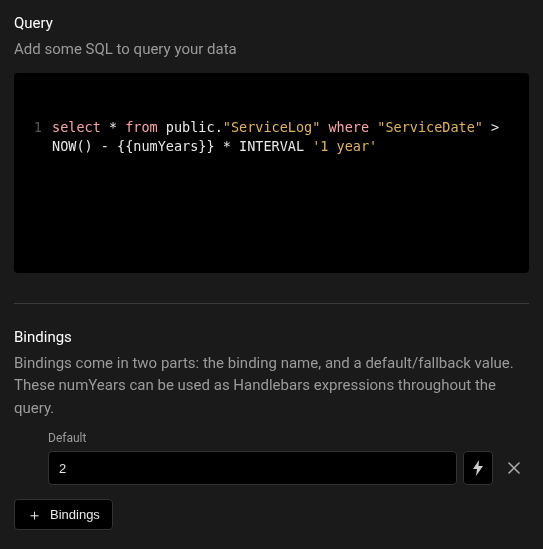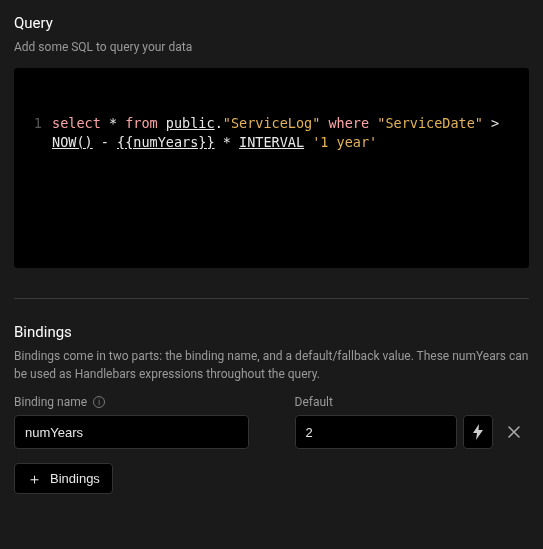--- a/index.html
+++ b/index.html
@@ -14,21 +14,21 @@
   overflow: hidden;
 }
 .section-title {
   font-weight: 400;
   font-size: 15px;
   color: #fff;
   margin-bottom: 6px;
 }
 .section-desc {
   color: #9a9a9a;
-  font-size: 12px;
+  font-size: 15px;
   margin-bottom: 12px;
   line-height: 1.5;
 }
 .code-editor {
   background: #000;
   border-radius: 4px;
   padding: 8px 10px;
   font-family: ui-monospace, Menlo, Consolas, monospace;
   font-size: 13.5px;
   line-height: 1.4;
@@ -41,21 +41,21 @@
 .gutter {
   color: #555;
   width: 18px;
   text-align: right;
   flex: 0 0 18px;
   user-select: none;
   margin-right: 10px;
 }
 .code-content { flex: 1; }
 .tok-kw { color: #fca5a5; }
-.tok-id { color: #e8e8e8; text-decoration: underline; }
+.tok-id { color: #e8e8e8; }
 .tok-str { color: #e2b35a; }
 .tok-punc { color: #e8e8e8; }
 hr.divider {
   border: none;
   border-top: 1px solid #3a3a3a;
   margin: 30px 0 24px 0;
 }
 .bindings-row {
   display: flex;
   gap: 12px;
@@ -144,27 +144,20 @@
   </div>
 </div>
 
 <hr class="divider">
 
 <div>
   <div class="section-title">Bindings</div>
   <div class="section-desc">Bindings come in two parts: the binding name, and a default/fallback value. These numYears can be used as Handlebars expressions throughout the query.</div>
 
   <div class="bindings-row">
-    <div class="field-col name">
-      <div class="field-label">
-        <span>Binding name</span>
-        <span class="info-icon">i</span>
-      </div>
-      <input class="text-input" type="text" value="numYears" style="">
-    </div>
 
     <div class="field-col default">
       <div class="field-label">
         <span>Default</span>
       </div>
       <div class="default-wrap">
         <input class="text-input" type="text" value="2" style="">
         <div class="icon-btn">
           <svg width="12" height="16" viewBox="0 0 12 16">
               <path d="M7 0 L1 9 L5 9 L4 16 L11 6 L6.5 6 Z" fill="#ccc"></path>

